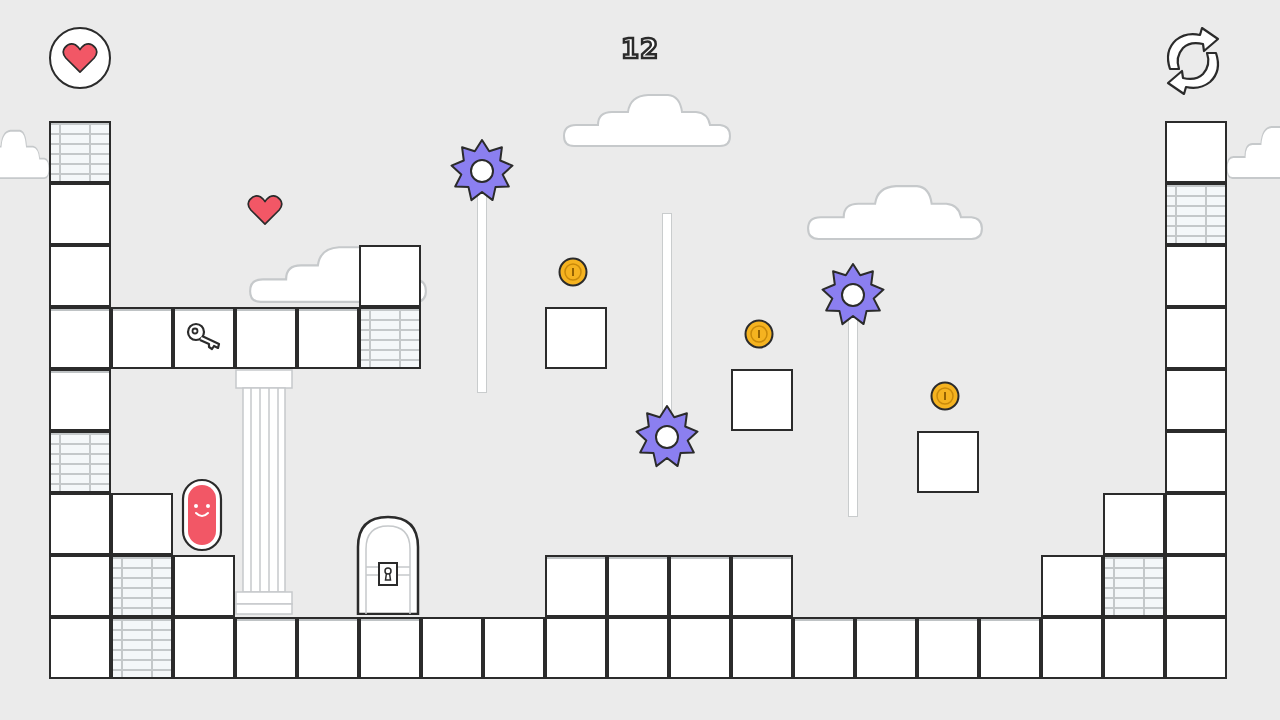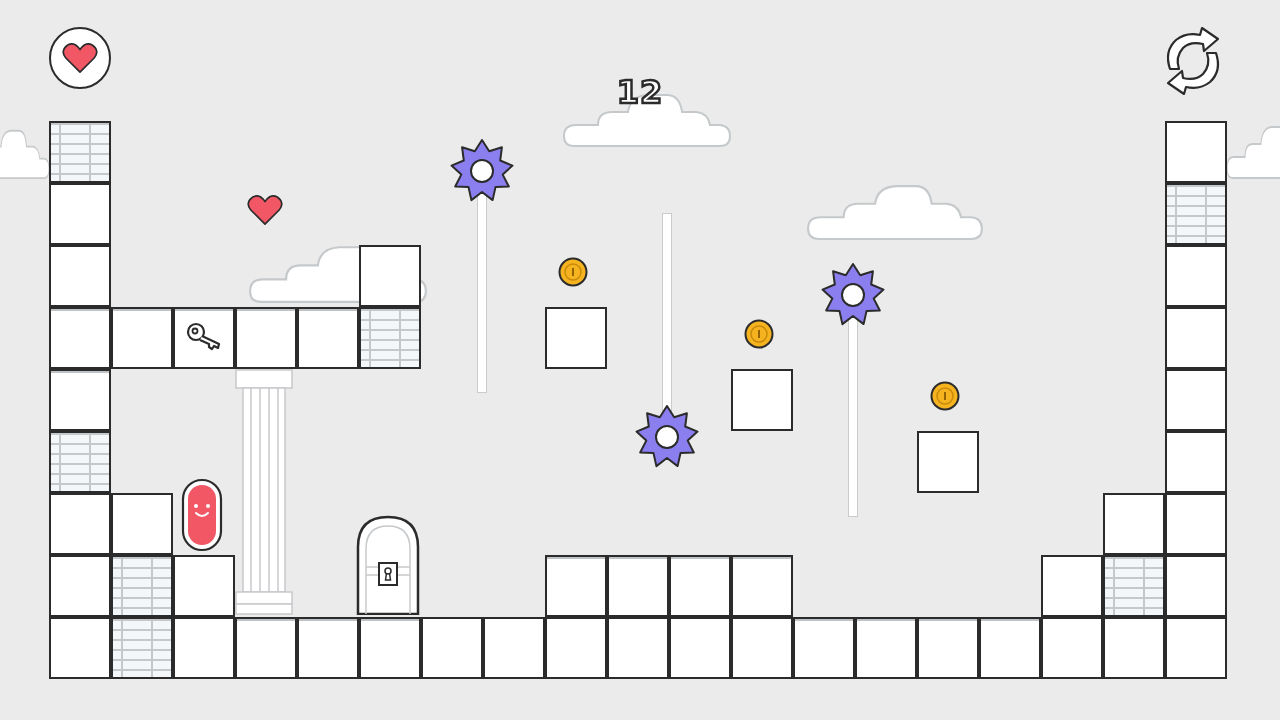--- a/index.html
+++ b/index.html
@@ -8,22 +8,22 @@
   .tile{position:absolute;width:62px;height:62px;box-sizing:border-box;border:2px solid #2b2b2b;background:#fff;}
   .tile.brick{background-color:#f4f7f9;
     background-image:
       linear-gradient(#c4c8ca 2px, transparent 2px),
       linear-gradient(90deg,#c4c8ca 2px, transparent 2px);
     background-size:30px 10px, 30px 20px;
     background-position:0 0, 8px 0;}
   .tile.capped{box-shadow:inset 0 7px 0 -5px #bfc3c5;}
   .hud{position:absolute;}
   .heart-btn{left:49px;top:27px;width:62px;height:62px;border-radius:50%;background:#fff;border:2.5px solid #2b2b2b;box-sizing:border-box;display:flex;align-items:center;justify-content:center;cursor:pointer;}
-  .score{left:600px;top:34px;width:80px;text-align:center;font-size:32px;font-weight:bold;color:#fff;
-    -webkit-text-stroke:2.5px #2b2b2b;font-family:"DejaVu Sans",sans-serif;letter-spacing:1px;margin-top:39px;}
+  .score{left:600px;top:34px;width:80px;text-align:center;font-size:26px;font-weight:bold;color:#fff;
+    -webkit-text-stroke:2.5px #2b2b2b;font-family:"DejaVu Sans",sans-serif;letter-spacing:1px;}
   .restart-btn{left:1160px;top:25px;width:66px;height:72px;cursor:pointer;}
   .cloud{position:absolute;}
   .rail{position:absolute;width:10px;background:#fff;border:1.5px solid #c9cccd;box-sizing:border-box;}
   .saw{position:absolute;width:64px;height:64px;}
   .coin{position:absolute;width:30px;height:30px;}
   .pillar{position:absolute;}
   .door{position:absolute;}
   .key{position:absolute;}
   .player{position:absolute;}
   .float-heart{position:absolute;}

